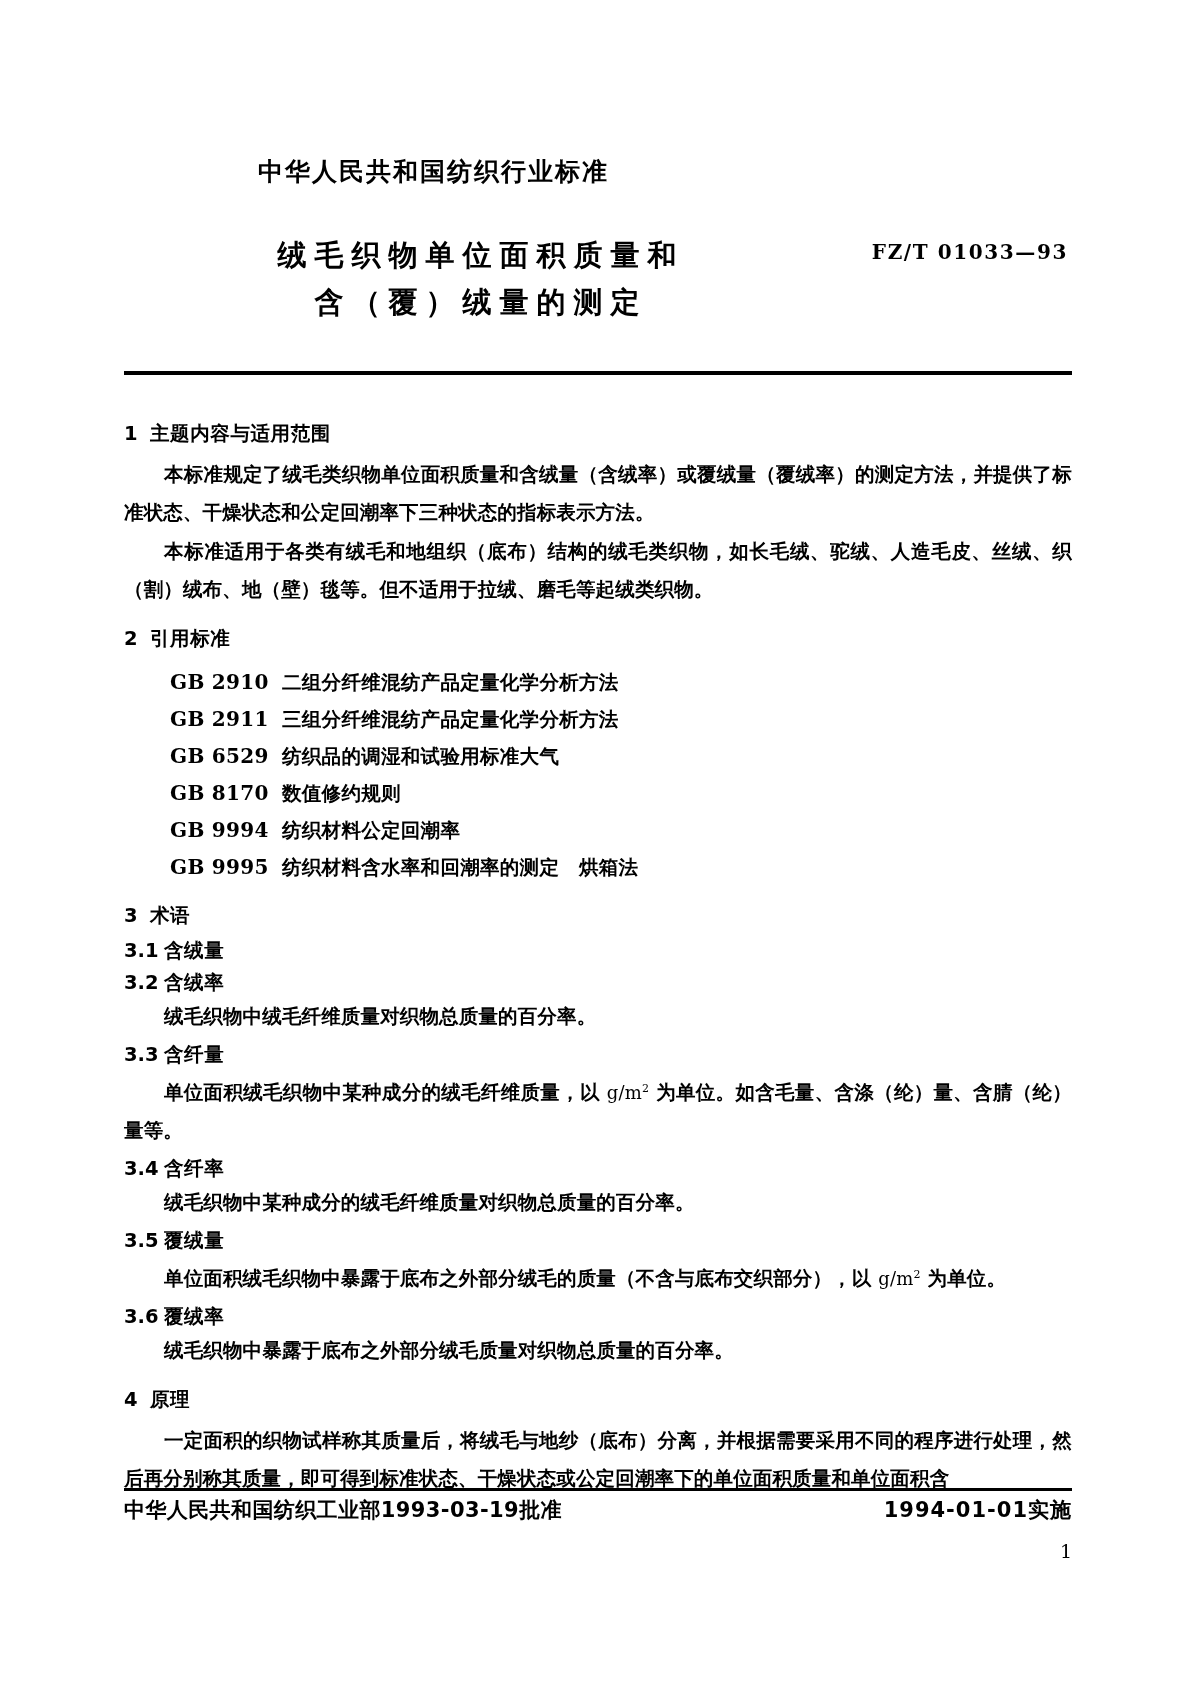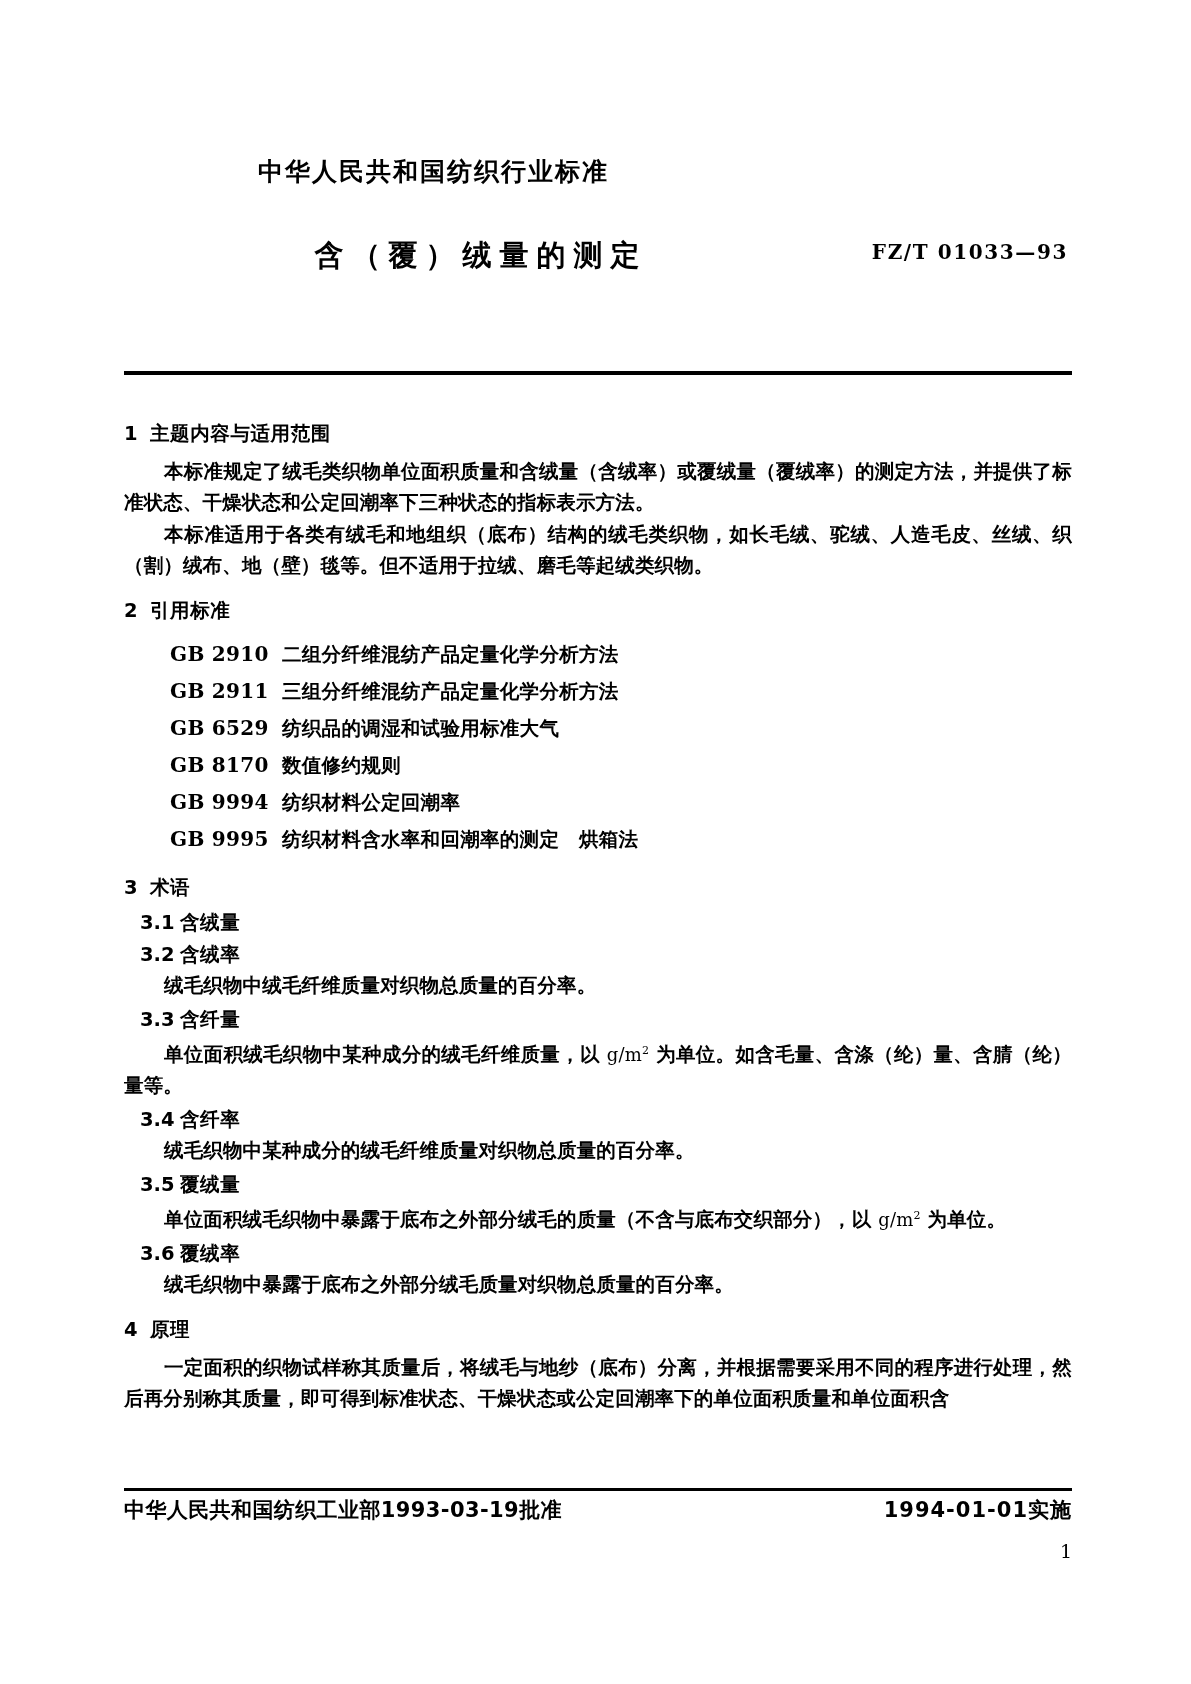--- a/index.html
+++ b/index.html
@@ -85,31 +85,31 @@
     letter-spacing: 0.6px;
     margin: 17px 0 9px 0;
     line-height: 26px;
   }
   .sec-head .num {
     display: inline-block;
     min-width: 26px;
     font-family: "DejaVu Sans", "Liberation Sans", sans-serif;
   }
   .sec-head.sub {
-    margin: 6px 0 2px 16px;
+    margin: 6px 0 2px 0;
     font-weight: bold;
   }
   .sec-head.sub .num {
     min-width: 40px;
     letter-spacing: 0;
   }
 
   p.para {
     font-size: 19.5px;
-    line-height: 31px;
+    line-height: 38px;
     margin: 0 0 0 0;
     text-align: justify;
     letter-spacing: 0.15px;
     font-weight: bold;
   }
   p.para.indent {
     text-indent: 40px;
   }
   p.para.tight {
     margin-top: 1px;
@@ -184,20 +184,21 @@
   }
 </style>
 </head>
 <body>
 
 <div class="page">
 
   <div class="masthead">中华人民共和国纺织行业标准</div>
 
   <div class="title-block">
+    <div class="title-line">绒毛织物单位面积质量和</div>
     <div class="title-line">含（覆）绒量的测定</div>
   </div>
 
   <div class="std-number">FZ/T 01033—93</div>
 
   <div class="rule"></div>
 
   <div class="content">
 
     <div class="sec-head">

